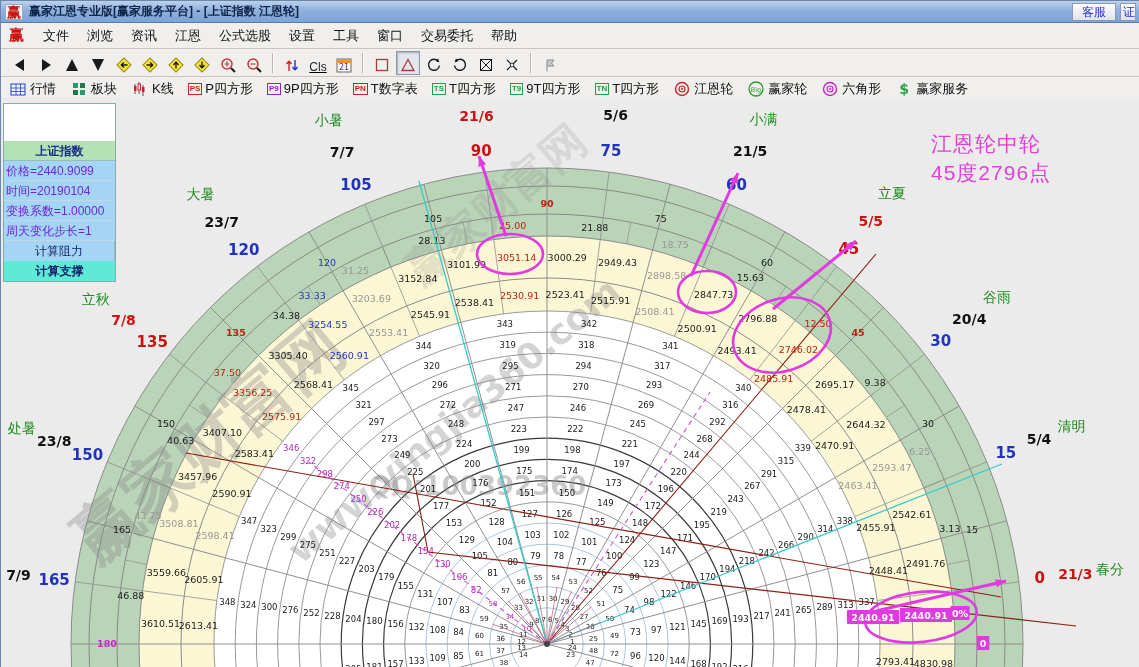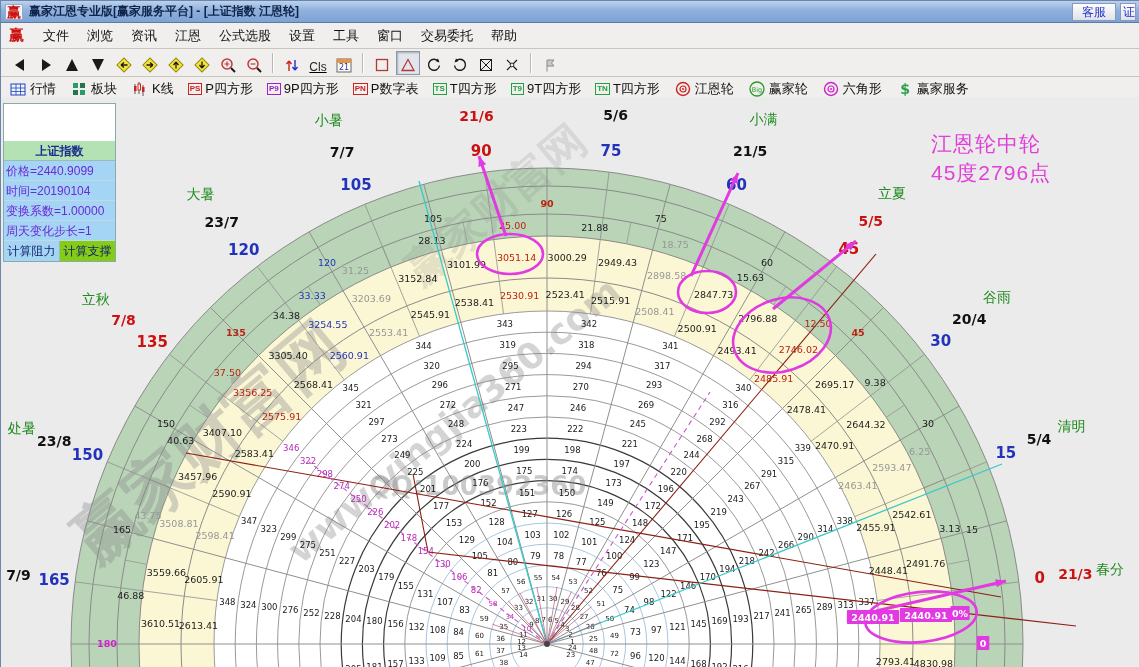--- a/index.html
+++ b/index.html
@@ -42,24 +42,24 @@
   
   .chart { position:absolute; left:0; top:100px; width:1139px; height:567px; background:#ebebeb; }
   .chart svg { position:absolute; left:0; top:-4px; }
   svg text { font-family:"DejaVu Sans","Liberation Sans",sans-serif; }
 
   
   .info-panel { position:absolute; left:2px; top:2px; width:113px; border:1px solid #8aa;
     font-size:12px; z-index:5; background:#fff; }
   .ip-title { background:#b5e2b5; color:#1c2e8c; font-weight:bold; text-align:center; height:20px; line-height:20px; border-bottom:1px solid #9bb;margin-top:37px; }
   .ip-row { background:#a5d5f5; color:#6d28d9; height:20px; line-height:20px; padding-left:2px; border-bottom:1px solid #c3d7e8; white-space:nowrap; overflow:hidden; }
-  .ip-btns { display:flex; }
+  .ip-btns { display:flex;flex-direction:column; }
   .ip-btn { flex:1; height:20px; line-height:20px; text-align:center; color:#15246b; cursor:pointer; border-right:1px solid #9bb; }
   .ip-btn.b1 { background:#a5d5f5; }
-  .ip-btn.b2 { background:#84cc16; border-right:none; }
+  .ip-btn.b2 { background:#5eead4; border-right:none;font-weight:bold; }
 
   
   .note { position:absolute; left:930px; top:28px; z-index:4; color:#e040d8; font-weight:normal;
     font-size:21px; line-height:29px; letter-spacing:1px; }
 </style>
 </head>
 <body>
 
 <div class="app">
 
@@ -244,21 +244,21 @@
       <span class="tool2">
         <span class="t2icon">
           <span class="lbox" style="color:#9922cc;border-color:#9922cc">P9</span>
         </span>
         <span class="t2label">9P四方形</span>
       </span>
       <span class="tool2">
         <span class="t2icon">
           <span class="lbox" style="color:#cc2222;border-color:#cc2222">PN</span>
         </span>
-        <span class="t2label">P数字表</span>
+        <span class="t2label">T数字表</span>
       </span>
       <span class="tool2">
         <span class="t2icon">
           <span class="lbox" style="color:#22a044;border-color:#22a044">TS</span>
         </span>
         <span class="t2label">T四方形</span>
       </span>
       <span class="tool2">
         <span class="t2icon">
           <span class="lbox" style="color:#22a044;border-color:#22a044">T9</span>

